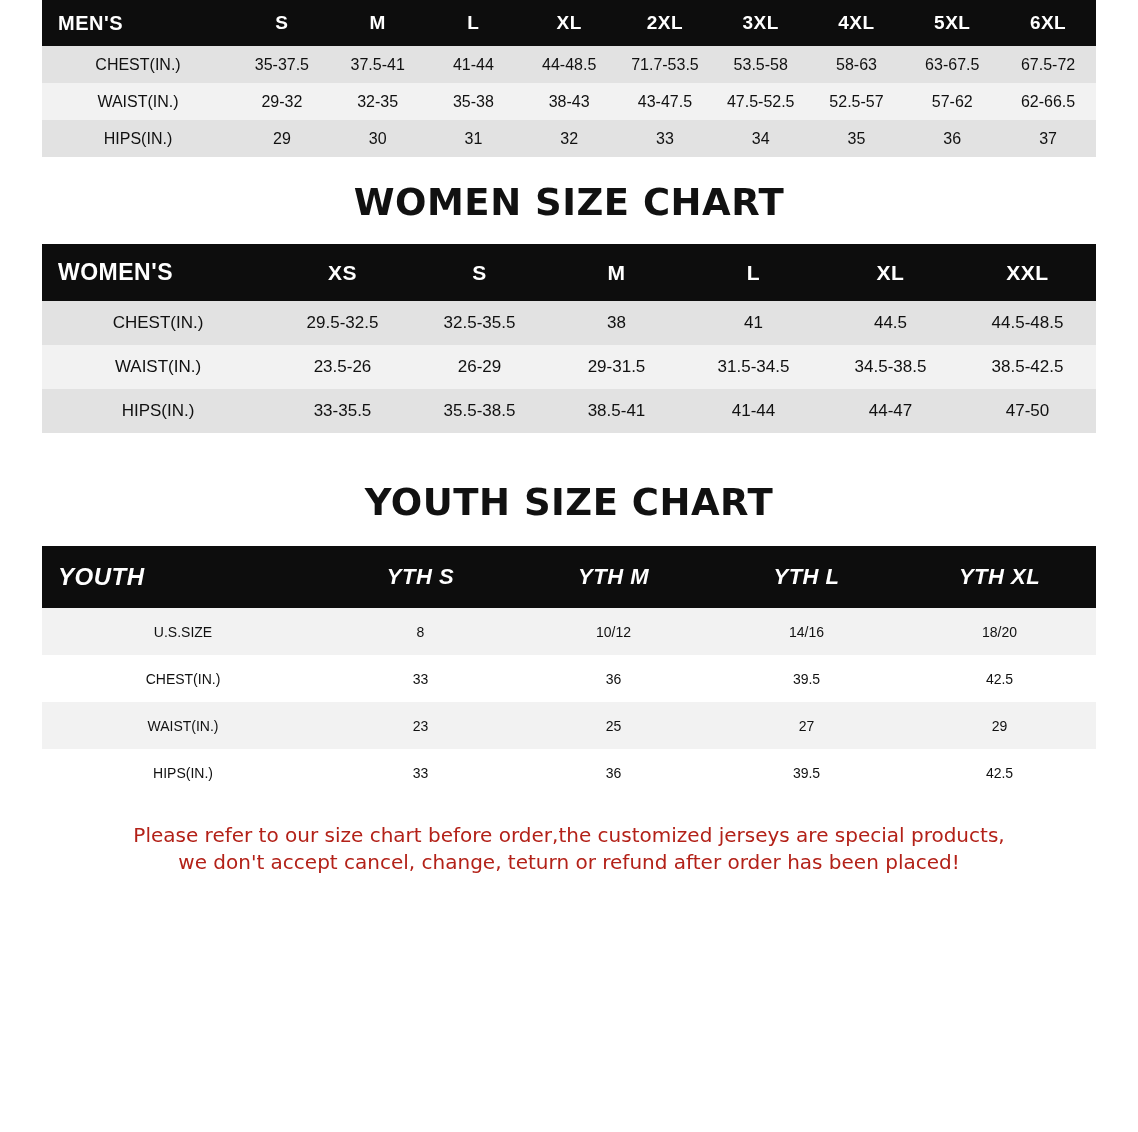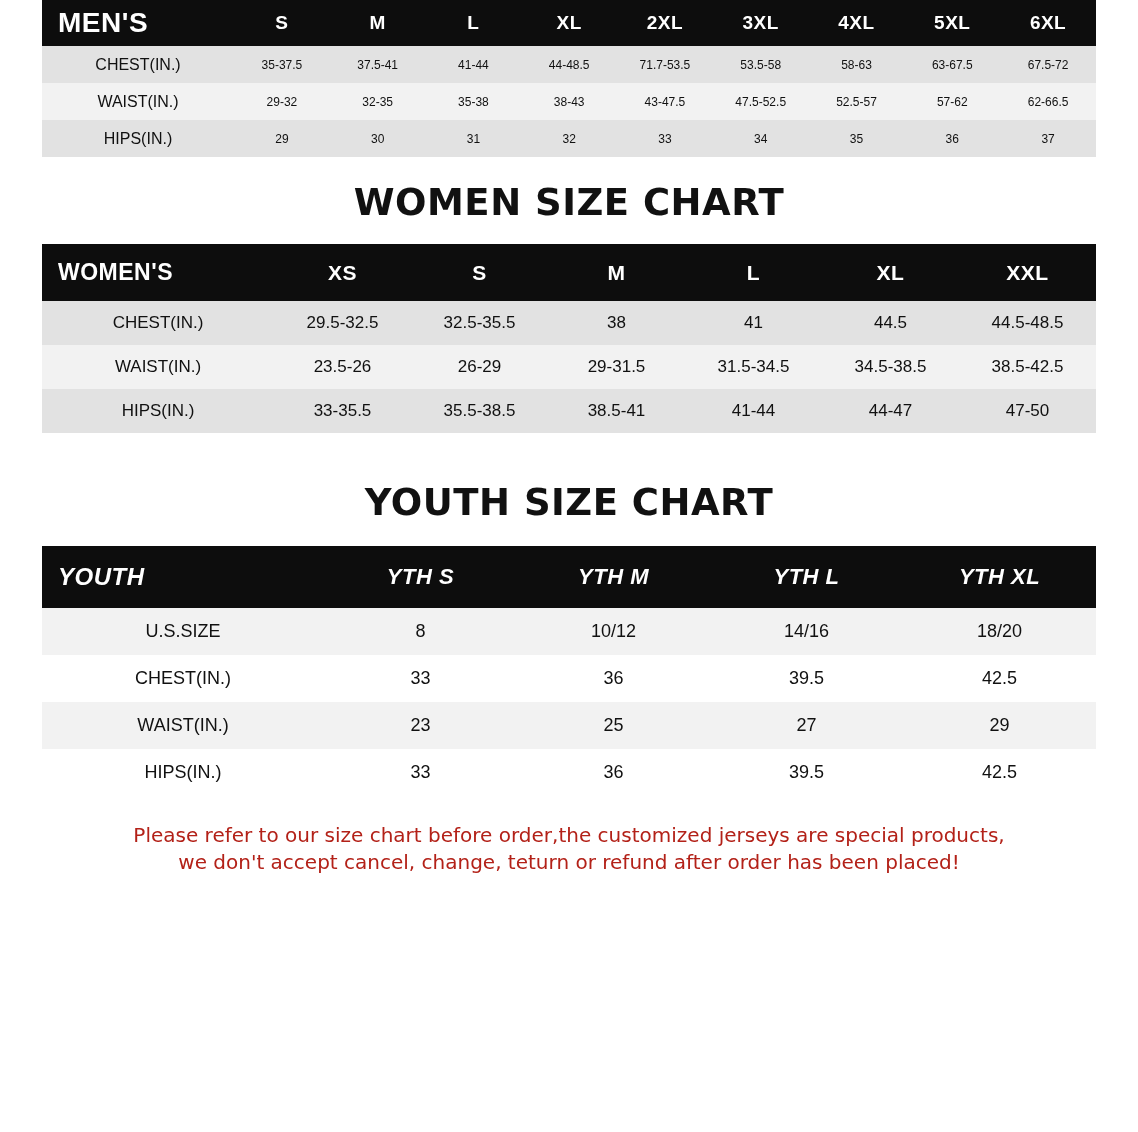--- a/index.html
+++ b/index.html
@@ -78,37 +78,37 @@
     color: #ffffff;
     font-weight: 700;
   }
   .th-label {
     text-align: left !important;
     padding-left: 16px;
   }
 
   
   .men thead th { font-size: 19px; height: 44px; letter-spacing: 0.5px; }
-  .men thead th.th-label { font-size: 28px; }
-  .men tbody td { font-size: 12px; height: 35px; }
+  .men thead th.th-label { font-size: 20px; }
+  .men tbody td { font-size: 16px; height: 35px; }
   .men tbody td.row-label { font-size: 16px; text-align: center; }
   .men tbody tr:nth-child(odd)  { background: #e2e2e2; }
   .men tbody tr:nth-child(even) { background: #f2f2f2; }
 
   
   .women thead th { font-size: 21px; height: 55px; letter-spacing: 0.5px; }
   .women thead th.th-label { font-size: 23px; }
   .women tbody td { font-size: 17px; height: 42px; }
   .women tbody tr:nth-child(odd)  { background: #e2e2e2; }
   .women tbody tr:nth-child(even) { background: #f2f2f2; }
 
   
   .youth thead th { font-size: 22px; height: 60px; letter-spacing: 0.5px; font-style: italic; }
   .youth thead th.th-label { font-size: 24px; }
-  .youth tbody td { font-size: 18px; height: 45px; margin-top: 36px; }
+  .youth tbody td { font-size: 14px; height: 45px; margin-top: 36px; }
   .youth tbody tr:nth-child(odd)  { background: #f2f2f2; }
   .youth tbody tr:nth-child(even) { background: #ffffff; }
 
   
   .footer-note {
     margin: 26px 40px 0 40px;
     text-align: center;
     color: #b32118;
     font-family: "DejaVu Sans", sans-serif;
     font-size: 20px;

